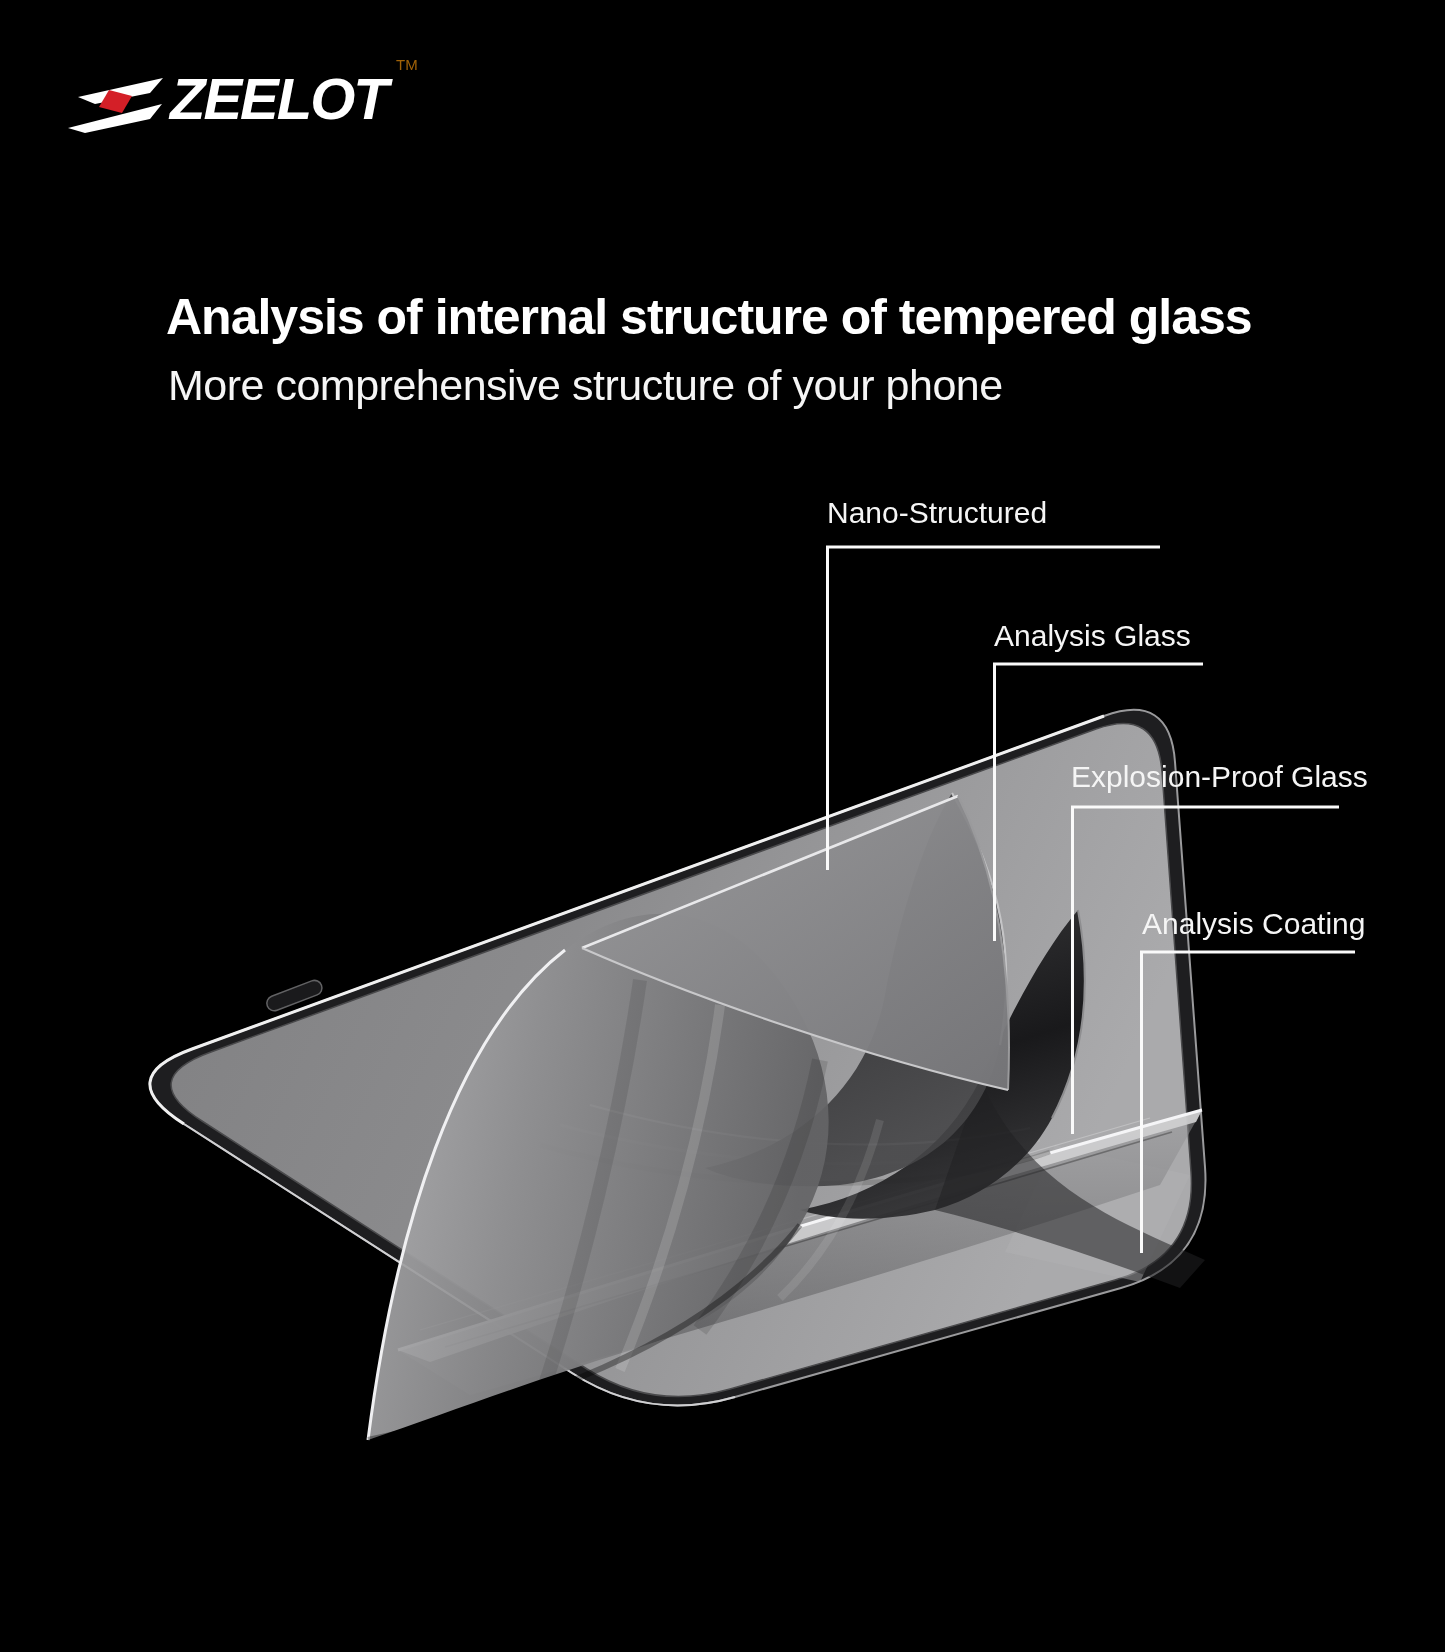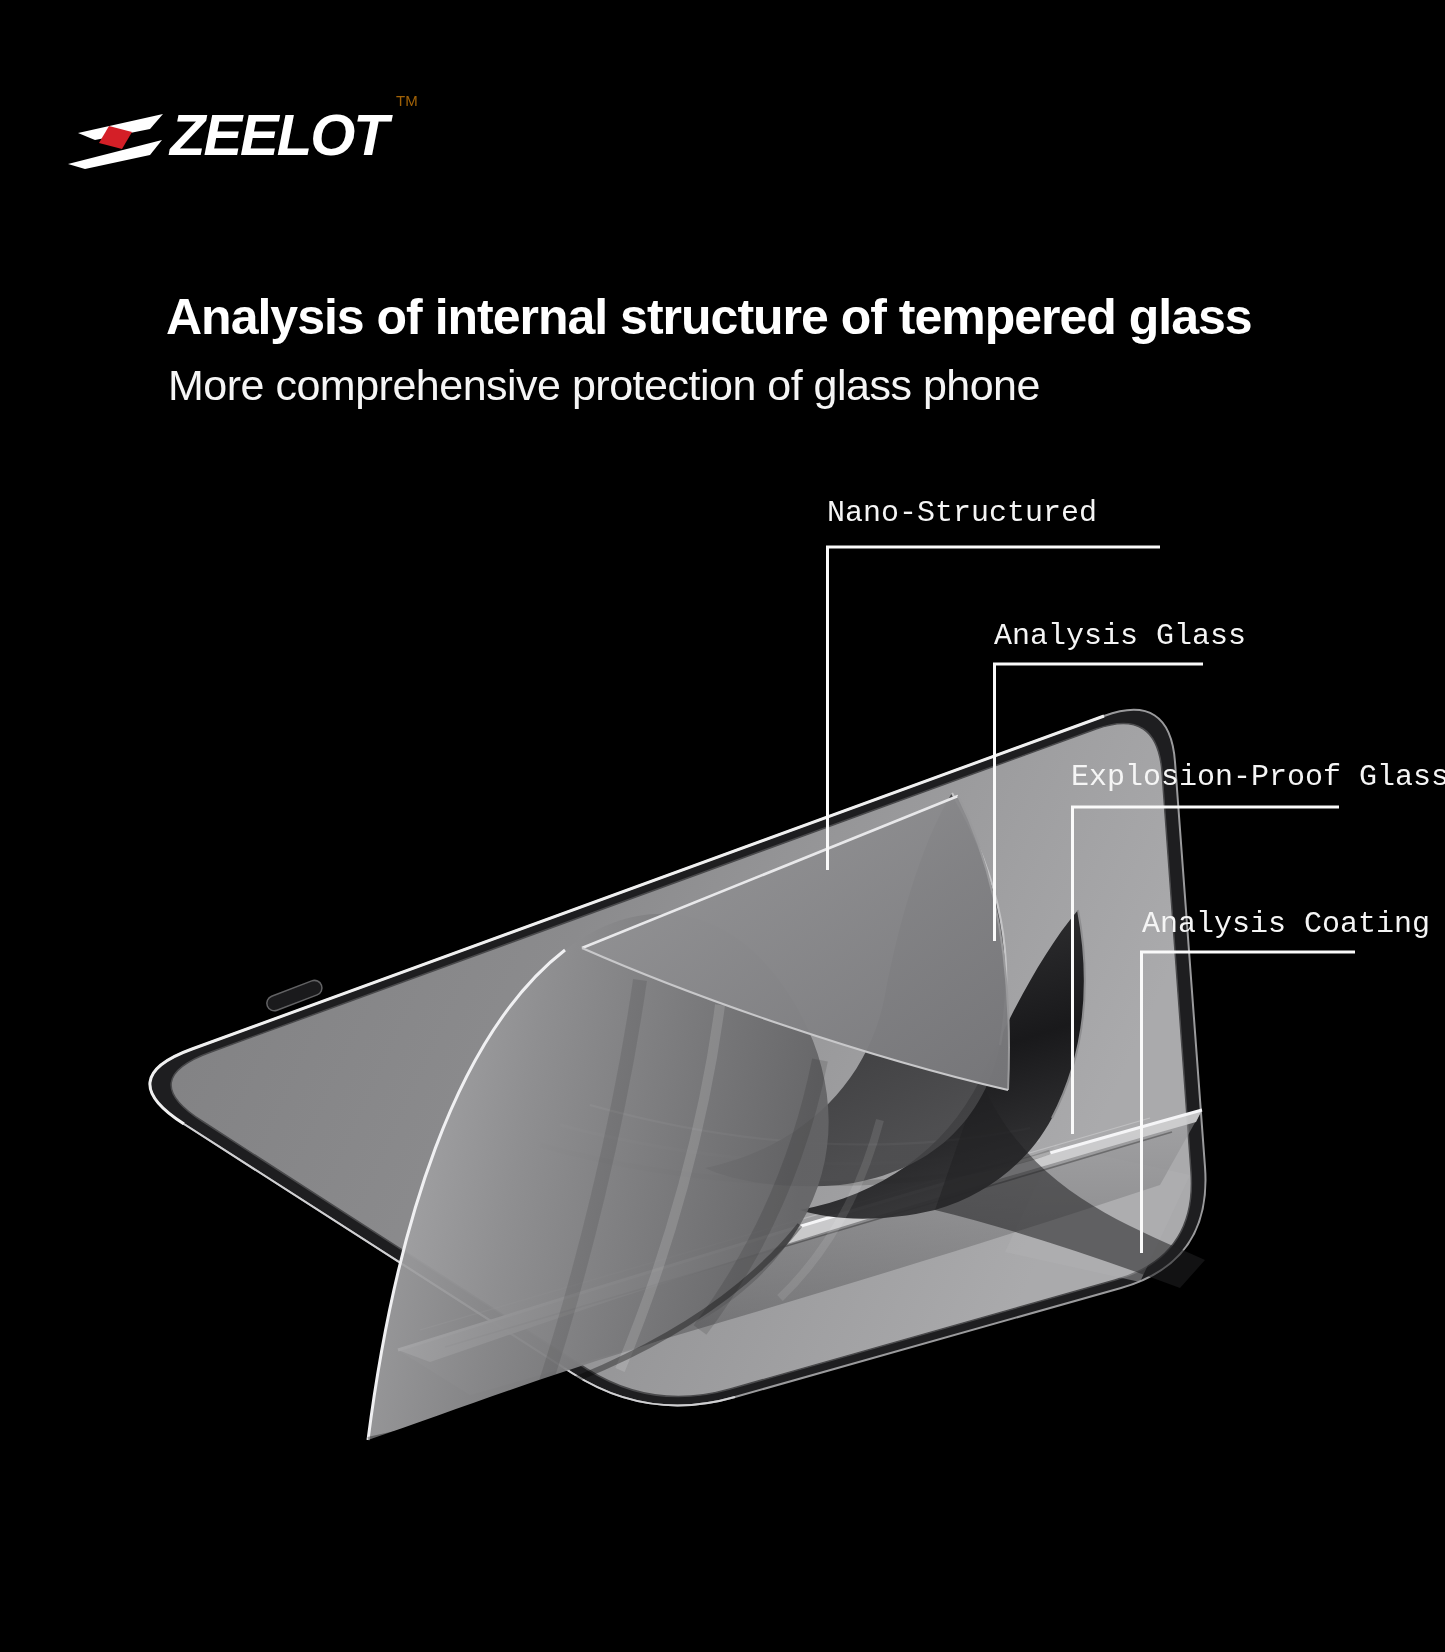--- a/index.html
+++ b/index.html
@@ -7,21 +7,21 @@
     position: relative;
     width: 1445px;
     height: 1652px;
     background: #000;
     overflow: hidden;
     font-family: "Liberation Sans", sans-serif;
   }
   .scene-svg { position: absolute; left: 0; top: 0; }
 
   
-  .logo { position: absolute; left: 64px; top: 56px; width: 420px; height: 90px; margin-top: 36px; }
+  .logo { position: absolute; left: 64px; top: 56px; width: 420px; height: 90px; }
   .logo-icon { position: absolute; left: 1px; top: 17px; width: 104px; height: 64px; }
   .brand {
     position: absolute; left: 106px; top: 14px;
     font-style: italic; font-weight: 700; font-size: 58px; line-height: 1;
     letter-spacing: -2px; color: #ffffff; white-space: nowrap;
   }
   .tm {
     position: absolute; left: 332px; top: 1px;
     font-size: 15px; line-height: 1; color: #a16207; letter-spacing: 0;
   }
@@ -35,21 +35,21 @@
   .subtitle {
     position: absolute; left: 168px; top: 364px;
     font-weight: 400; font-size: 43px; line-height: 1;
     letter-spacing: -0.5px; color: #f5f5f5; white-space: nowrap;
   }
 
   
   .callout-label {
     position: absolute;
     font-weight: 400; font-size: 30px; line-height: 1;
-    color: #f5f5f5; white-space: nowrap; font-family: Liberation Mono, monospace;
+    color: #f5f5f5; white-space: nowrap;
   }
   .lbl-nano      { left: 827px;  top: 498px; }
   .lbl-tempered  { left: 994px;  top: 621px; }
   .lbl-explosion { left: 1071px; top: 762px; }
   .lbl-silicone  { left: 1142px; top: 909px; }
 </style>
 </head>
 <body>
 
 <div class="stage">
@@ -165,20 +165,20 @@
     <svg class="logo-icon" viewBox="0 0 104 64">
       <polygon points="13,24 98,5 85,20 30,31" fill="#ffffff"></polygon>
       <polygon points="3,55 97,31 85,46 20,60" fill="#ffffff"></polygon>
       <polygon points="44,17 67,23 57,40 34,34" fill="#d41f27"></polygon>
     </svg>
     <span class="brand">ZEELOT</span>
     <span class="tm">TM</span>
   </div>
 
   <div class="title">Analysis of internal structure of tempered glass</div>
-  <div class="subtitle">More comprehensive protection of glass phone</div>
+  <div class="subtitle">More comprehensive structure of your phone</div>
 
   <div class="callout-label lbl-nano">Nano-Structured</div>
   <div class="callout-label lbl-tempered">Analysis Glass</div>
   <div class="callout-label lbl-explosion">Explosion-Proof Glass</div>
   <div class="callout-label lbl-silicone">Analysis Coating</div>
 
 </div>
 
 </body></html>

